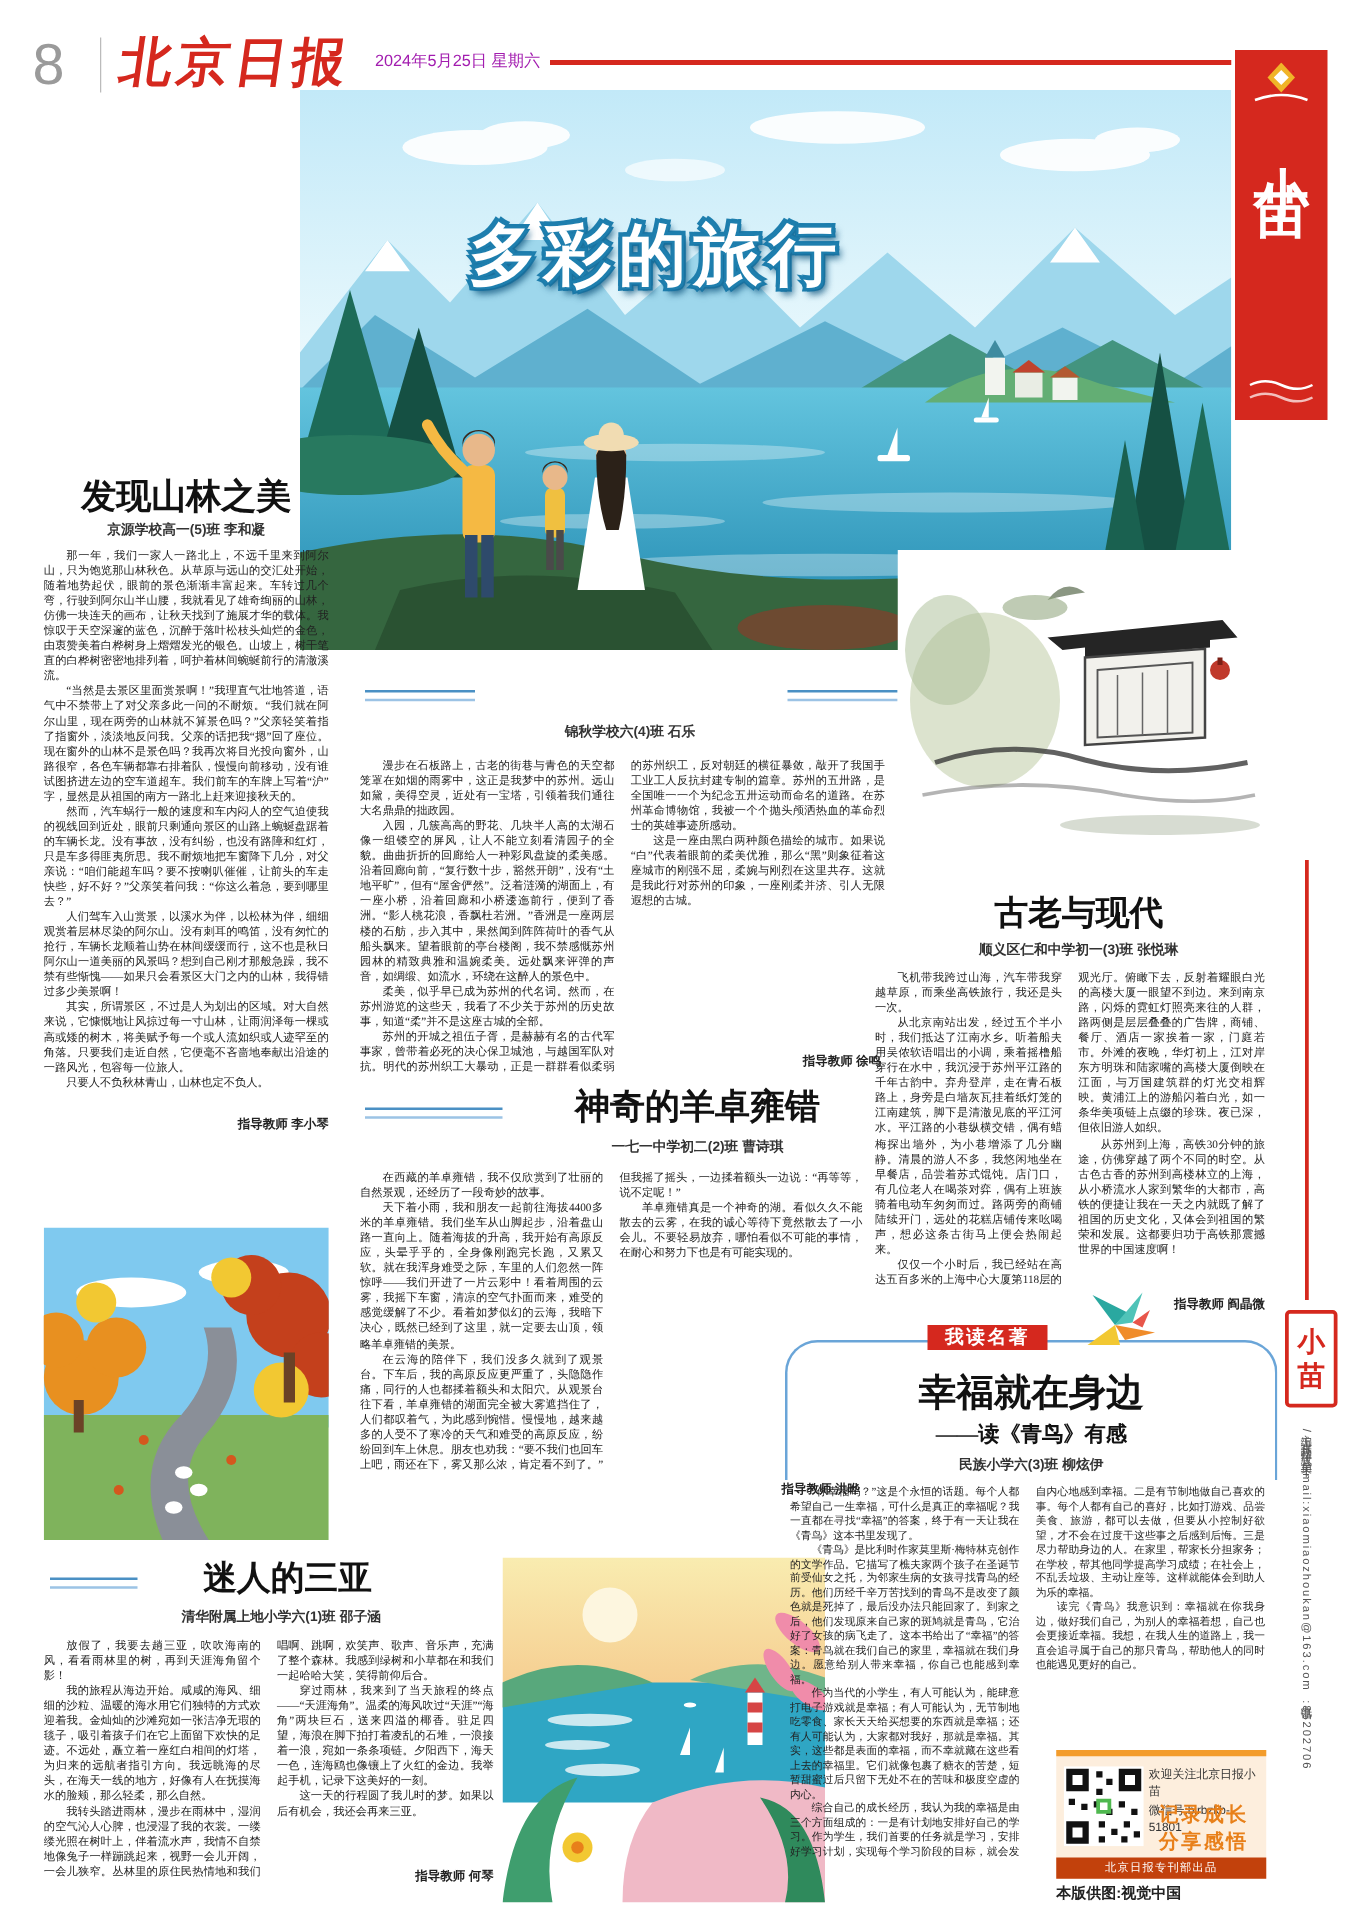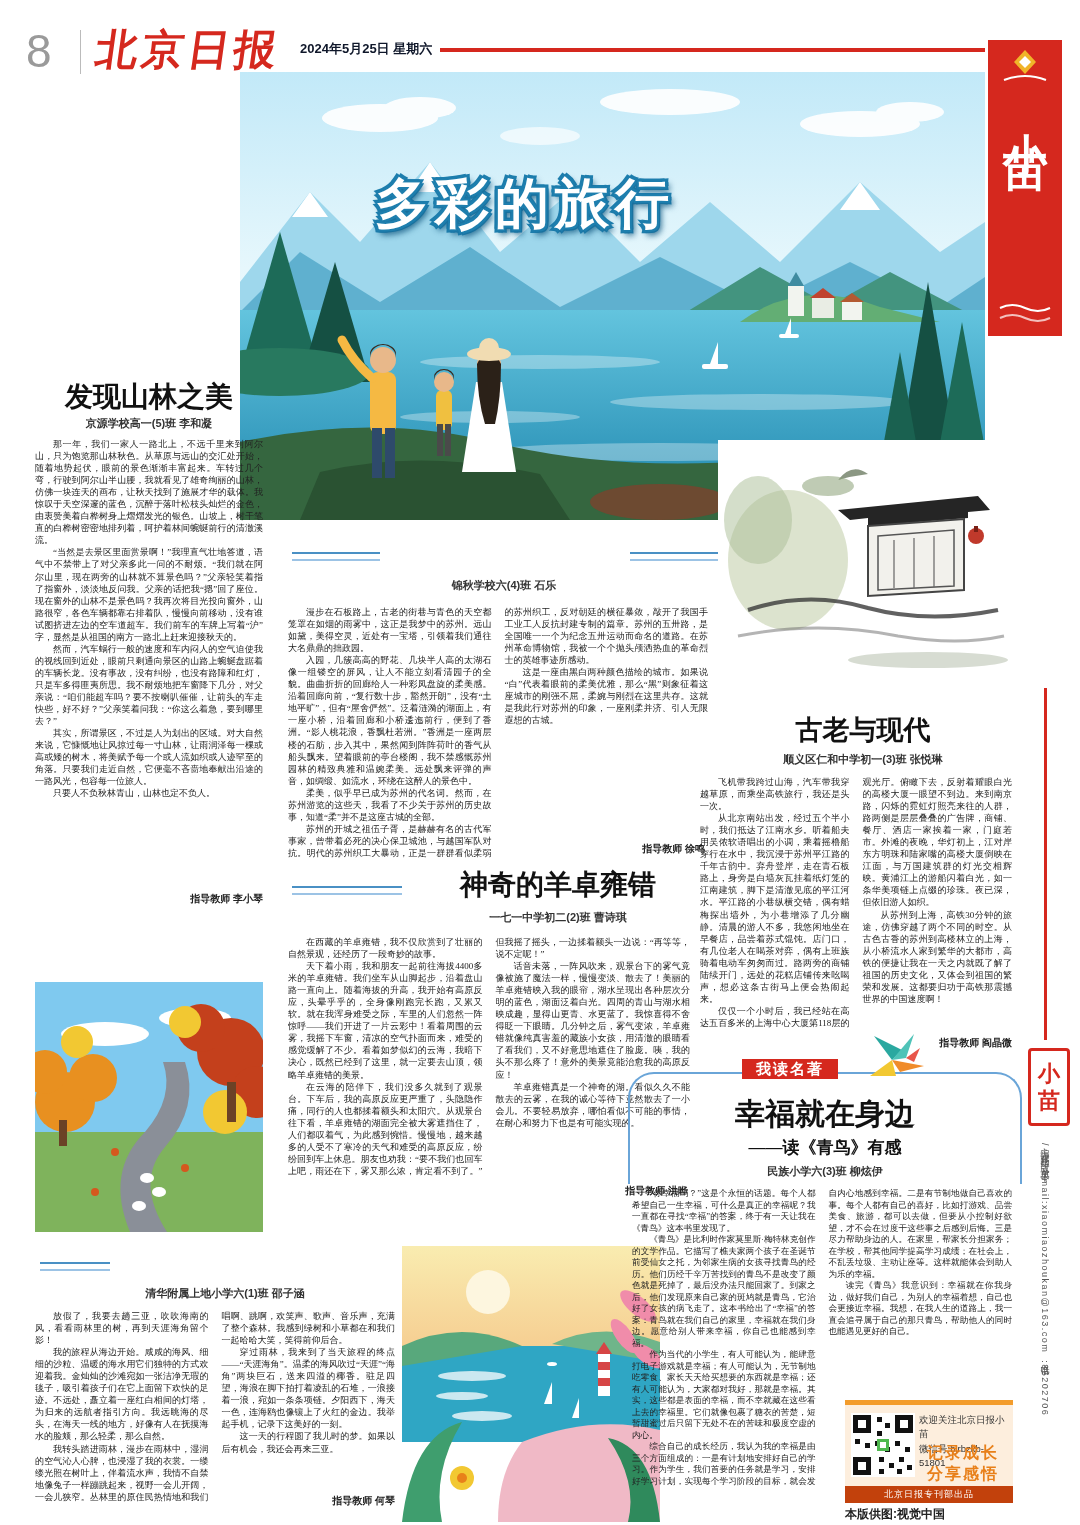--- a/index.html
+++ b/index.html
@@ -4,21 +4,21 @@
 <style>
   html,body{margin:0;padding:0;background:#e9e9e9;}
   .page{position:relative;width:1080px;height:1525px;margin:0 auto;background:#ffffff;overflow:hidden;
         font-family:"Liberation Serif","DejaVu Serif",serif;color:#1a1a1a;}
   .abs{position:absolute;}
   
   .pagenum{font-size:46px;color:#9a9a9a;font-family:"Liberation Sans",sans-serif;font-weight:400;}
   .head-div{width:1px;height:44px;background:#bbb;}
   .masthead{font-size:42px;font-weight:bold;color:#d5281e;transform:skewX(-8deg);letter-spacing:4px;
             font-family:"Liberation Serif",serif;}
-  .head-date{font-size:13px;color:#0f172a;font-family:"Liberation Sans",sans-serif;font-weight:bold;}
+  .head-date{font-size:13px;color:#a21caf;font-family:"Liberation Sans",sans-serif;font-weight:normal;}
   .redline{height:4px;background:#d5281e;}
   
   .banner{width:74px;height:296px;background:#d5281e;display:flex;flex-direction:column;align-items:center;}
   .banner-orn{margin-top:10px;}
   .banner-txt{writing-mode:vertical-rl;color:#fff;font-size:44px;font-weight:bold;letter-spacing:14px;margin-top:14px;
               font-family:"Liberation Serif",serif;}
   .banner-wave{margin-top:auto;margin-bottom:8px;}
   
   .ed-box{width:222px;height:232px;border:2px solid #5b9bd5;border-radius:16px;box-shadow:0 0 0 3px #fff,0 0 0 4px #9cc3e5;}
   .ed-tag{background:#d5281e;color:#fff;font-size:15px;font-weight:bold;padding:2px 10px;letter-spacing:2px;}
@@ -161,20 +161,21 @@
     
   </div>
 
 
   <div class="abs art-title" style="left:35px;top:378px;width:228px;font-size:28px;">发现山林之美</div>
   <div class="abs byline" style="left:35px;top:416px;width:228px;">京源学校高一(5)班 李和凝</div>
   <div class="abs bodytext" style="left:35px;top:438px;width:228px;height:448px;">
       <p class="para">那一年，我们一家人一路北上，不远千里来到阿尔山，只为饱览那山林秋色。从草原与远山的交汇处开始，随着地势起伏，眼前的景色渐渐丰富起来。车转过几个弯，行驶到阿尔山半山腰，我就看见了雄奇绚丽的山林，仿佛一块连天的画布，让秋天找到了施展才华的载体。我惊叹于天空深邃的蓝色，沉醉于落叶松枝头灿烂的金色，由衷赞美着白桦树身上熠熠发光的银色。山坡上，树干笔直的白桦树密密地排列着，呵护着林间蜿蜒前行的清澈溪流。</p>
       <p class="para">“当然是去景区里面赏景啊！”我理直气壮地答道，语气中不禁带上了对父亲多此一问的不耐烦。“我们就在阿尔山里，现在两旁的山林就不算景色吗？”父亲轻笑着指了指窗外，淡淡地反问我。父亲的话把我“摁”回了座位。现在窗外的山林不是景色吗？我再次将目光投向窗外，山路很窄，各色车辆都靠右排着队，慢慢向前移动，没有谁试图挤进左边的空车道超车。我们前车的车牌上写着“沪”字，显然是从祖国的南方一路北上赶来迎接秋天的。</p>
       <p class="para">然而，汽车蜗行一般的速度和车内闷人的空气迫使我的视线回到近处，眼前只剩通向景区的山路上蜿蜒盘踞着的车辆长龙。没有事故，没有纠纷，也没有路障和红灯，只是车多得匪夷所思。我不耐烦地把车窗降下几分，对父亲说：“咱们能超车吗？要不按喇叭催催，让前头的车走快些，好不好？”父亲笑着问我：“你这么着急，要到哪里去？”</p>
+      <p class="para">人们驾车入山赏景，以溪水为伴，以松林为伴，细细观赏着层林尽染的阿尔山。没有刺耳的鸣笛，没有匆忙的抢行，车辆长龙顺着山势在林间缓缓而行，这不也是秋日阿尔山一道美丽的风景吗？想到自己刚才那般急躁，我不禁有些惭愧——如果只会看景区大门之内的山林，我得错过多少美景啊！</p>
       <p class="para">其实，所谓景区，不过是人为划出的区域。对大自然来说，它慷慨地让风掠过每一寸山林，让雨润泽每一棵或高或矮的树木，将美赋予每一个或人流如织或人迹罕至的角落。只要我们走近自然，它便毫不吝啬地奉献出沿途的一路风光，包容每一位旅人。</p>
       <p class="para">只要人不负秋林青山，山林也定不负人。</p>
     </div>
   <div class="abs teacher" style="left:35px;top:892px;width:228px;">指导教师 李小琴</div>
 
   <div class="abs" style="left:35px;top:982px;width:228px;height:250px;">
     <svg width="228" height="250" viewBox="0 0 228 250">
       <rect width="228" height="160" fill="#7fc9ef"></rect>
       <ellipse cx="70" cy="52" rx="44" ry="12" fill="#fff"></ellipse>
         <ellipse cx="160" cy="36" rx="36" ry="10" fill="#fff"></ellipse>
@@ -204,20 +205,21 @@
         </g>
       <g fill="#d4581e">
           <circle cx="80" cy="170" r="4"></circle>
           <circle cx="150" cy="186" r="4"></circle>
           <circle cx="60" cy="210" r="4"></circle>
         </g>
     </svg>
   </div>
 
   <div class="abs rule" style="left:40px;top:1262px;width:70px;"></div>
+  <div class="abs art-title" style="left:110px;top:1244px;width:240px;font-size:27px;">迷人的三亚</div>
   <div class="abs byline" style="left:60px;top:1286px;width:330px;">清华附属上地小学六(1)班 邵子涵</div>
   <div class="abs bodytext cols2" style="left:35px;top:1310px;width:360px;height:198px;">
       <p class="para">放假了，我要去趟三亚，吹吹海南的风，看看雨林里的树，再到天涯海角留个影！</p>
       <p class="para">我的旅程从海边开始。咸咸的海风、细细的沙粒、温暖的海水用它们独特的方式欢迎着我。金灿灿的沙滩宛如一张洁净无瑕的毯子，吸引着孩子们在它上面留下欢快的足迹。不远处，矗立着一座红白相间的灯塔，为归来的远航者指引方向。我远眺海的尽头，在海天一线的地方，好像有人在抚摸海水的脸颊，那么轻柔，那么自然。</p>
       <p class="para">我转头踏进雨林，漫步在雨林中，湿润的空气沁人心脾，也浸湿了我的衣裳。一缕缕光照在树叶上，伴着流水声，我情不自禁地像兔子一样蹦跳起来，视野一会儿开阔，一会儿狭窄。丛林里的原住民热情地和我们唱啊、跳啊，欢笑声、歌声、音乐声，充满了整个森林。我感到绿树和小草都在和我们一起哈哈大笑，笑得前仰后合。</p>
       <p class="para">穿过雨林，我来到了当天旅程的终点——“天涯海角”。温柔的海风吹过“天涯”“海角”两块巨石，送来四溢的椰香。驻足四望，海浪在脚下拍打着凌乱的石堆，一浪接着一浪，宛如一条条项链。夕阳西下，海天一色，连海鸥也像镶上了火红的金边。我举起手机，记录下这美好的一刻。</p>
       <p class="para">这一天的行程圆了我儿时的梦。如果以后有机会，我还会再来三亚。</p>
     </div>
   <div class="abs teacher" style="left:200px;top:1494px;width:195px;">指导教师 何琴</div>
 
@@ -294,21 +296,20 @@
     </svg>
   </div>
 
   <div class="abs rule" style="left:292px;top:886px;width:110px;"></div>
   <div class="abs art-title" style="left:408px;top:866px;width:300px;font-size:28px;">神奇的羊卓雍错</div>
   <div class="abs byline" style="left:408px;top:910px;width:300px;">一七一中学初二(2)班 曹诗琪</div>
   <div class="abs bodytext cols2" style="left:288px;top:936px;width:402px;height:262px;">
       <p class="para">在西藏的羊卓雍错，我不仅欣赏到了壮丽的自然景观，还经历了一段奇妙的故事。</p>
       <p class="para">天下着小雨，我和朋友一起前往海拔4400多米的羊卓雍错。我们坐车从山脚起步，沿着盘山路一直向上。随着海拔的升高，我开始有高原反应，头晕乎乎的，全身像刚跑完长跑，又累又软。就在我浑身难受之际，车里的人们忽然一阵惊呼——我们开进了一片云彩中！看着周围的云雾，我摇下车窗，清凉的空气扑面而来，难受的感觉缓解了不少。看着如梦似幻的云海，我暗下决心，既然已经到了这里，就一定要去山顶，领略羊卓雍错的美景。</p>
       <p class="para">在云海的陪伴下，我们没多久就到了观景台。下车后，我的高原反应更严重了，头隐隐作痛，同行的人也都揉着额头和太阳穴。从观景台往下看，羊卓雍错的湖面完全被大雾遮挡住了，人们都叹着气，为此感到惋惜。慢慢地，越来越多的人受不了寒冷的天气和难受的高原反应，纷纷回到车上休息。朋友也劝我：“要不我们也回车上吧，雨还在下，雾又那么浓，肯定看不到了。”但我摇了摇头，一边揉着额头一边说：“再等等，说不定呢！”</p>
-      <p class="para">话音未落，一阵风吹来，观景台下的雾气竟像被施了魔法一样，慢慢变淡、散去了！美丽的羊卓雍错映入我的眼帘，湖水呈现出各种层次分明的蓝色，湖面泛着白光。四周的青山与湖水相映成趣，显得山更青、水更蓝了。我惊喜得不舍得眨一下眼睛。几分钟之后，雾气变浓，羊卓雍错就像纯真害羞的藏族小女孩，用清澈的眼睛看了看我们，又不好意思地遮住了脸庞。咦，我的头不那么疼了！意外的美景竟能治愈我的高原反应！</p>
       <p class="para">羊卓雍错真是一个神奇的湖。看似久久不能散去的云雾，在我的诚心等待下竟然散去了一小会儿。不要轻易放弃，哪怕看似不可能的事情，在耐心和努力下也是有可能实现的。</p>
     </div>
   <div class="abs teacher" style="left:488px;top:1184px;width:200px;">指导教师 洪晔</div>
 
   <div class="abs art-title" style="left:718px;top:712px;width:290px;font-size:27px;">古老与现代</div>
   <div class="abs byline" style="left:718px;top:752px;width:290px;">顺义区仁和中学初一(3)班 张悦琳</div>
   <div class="abs bodytext cols2" style="left:700px;top:776px;width:312px;height:258px;">
       <p class="para">飞机带我跨过山海，汽车带我穿越草原，而乘坐高铁旅行，我还是头一次。</p>
       <p class="para">从北京南站出发，经过五个半小时，我们抵达了江南水乡。听着船夫用吴侬软语唱出的小调，乘着摇橹船穿行在水中，我沉浸于苏州平江路的千年古韵中。弃舟登岸，走在青石板路上，身旁是白墙灰瓦挂着纸灯笼的江南建筑，脚下是清澈见底的平江河水。平江路的小巷纵横交错，偶有蜡梅探出墙外，为小巷增添了几分幽静。清晨的游人不多，我悠闲地坐在早餐店，品尝着苏式馄饨。店门口，有几位老人在喝茶对弈，偶有上班族骑着电动车匆匆而过。路两旁的商铺陆续开门，远处的花糕店铺传来吆喝声，想必这条古街马上便会热闹起来。</p>
       <p class="para">仅仅一个小时后，我已经站在高达五百多米的上海中心大厦第118层的观光厅。俯瞰下去，反射着耀眼白光的高楼大厦一眼望不到边。来到南京路，闪烁的霓虹灯照亮来往的人群，路两侧是层层叠叠的广告牌，商铺、餐厅、酒店一家挨着一家，门庭若市。外滩的夜晚，华灯初上，江对岸东方明珠和陆家嘴的高楼大厦倒映在江面，与万国建筑群的灯光交相辉映。黄浦江上的游船闪着白光，如一条华美项链上点缀的珍珠。夜已深，但依旧游人如织。</p>

